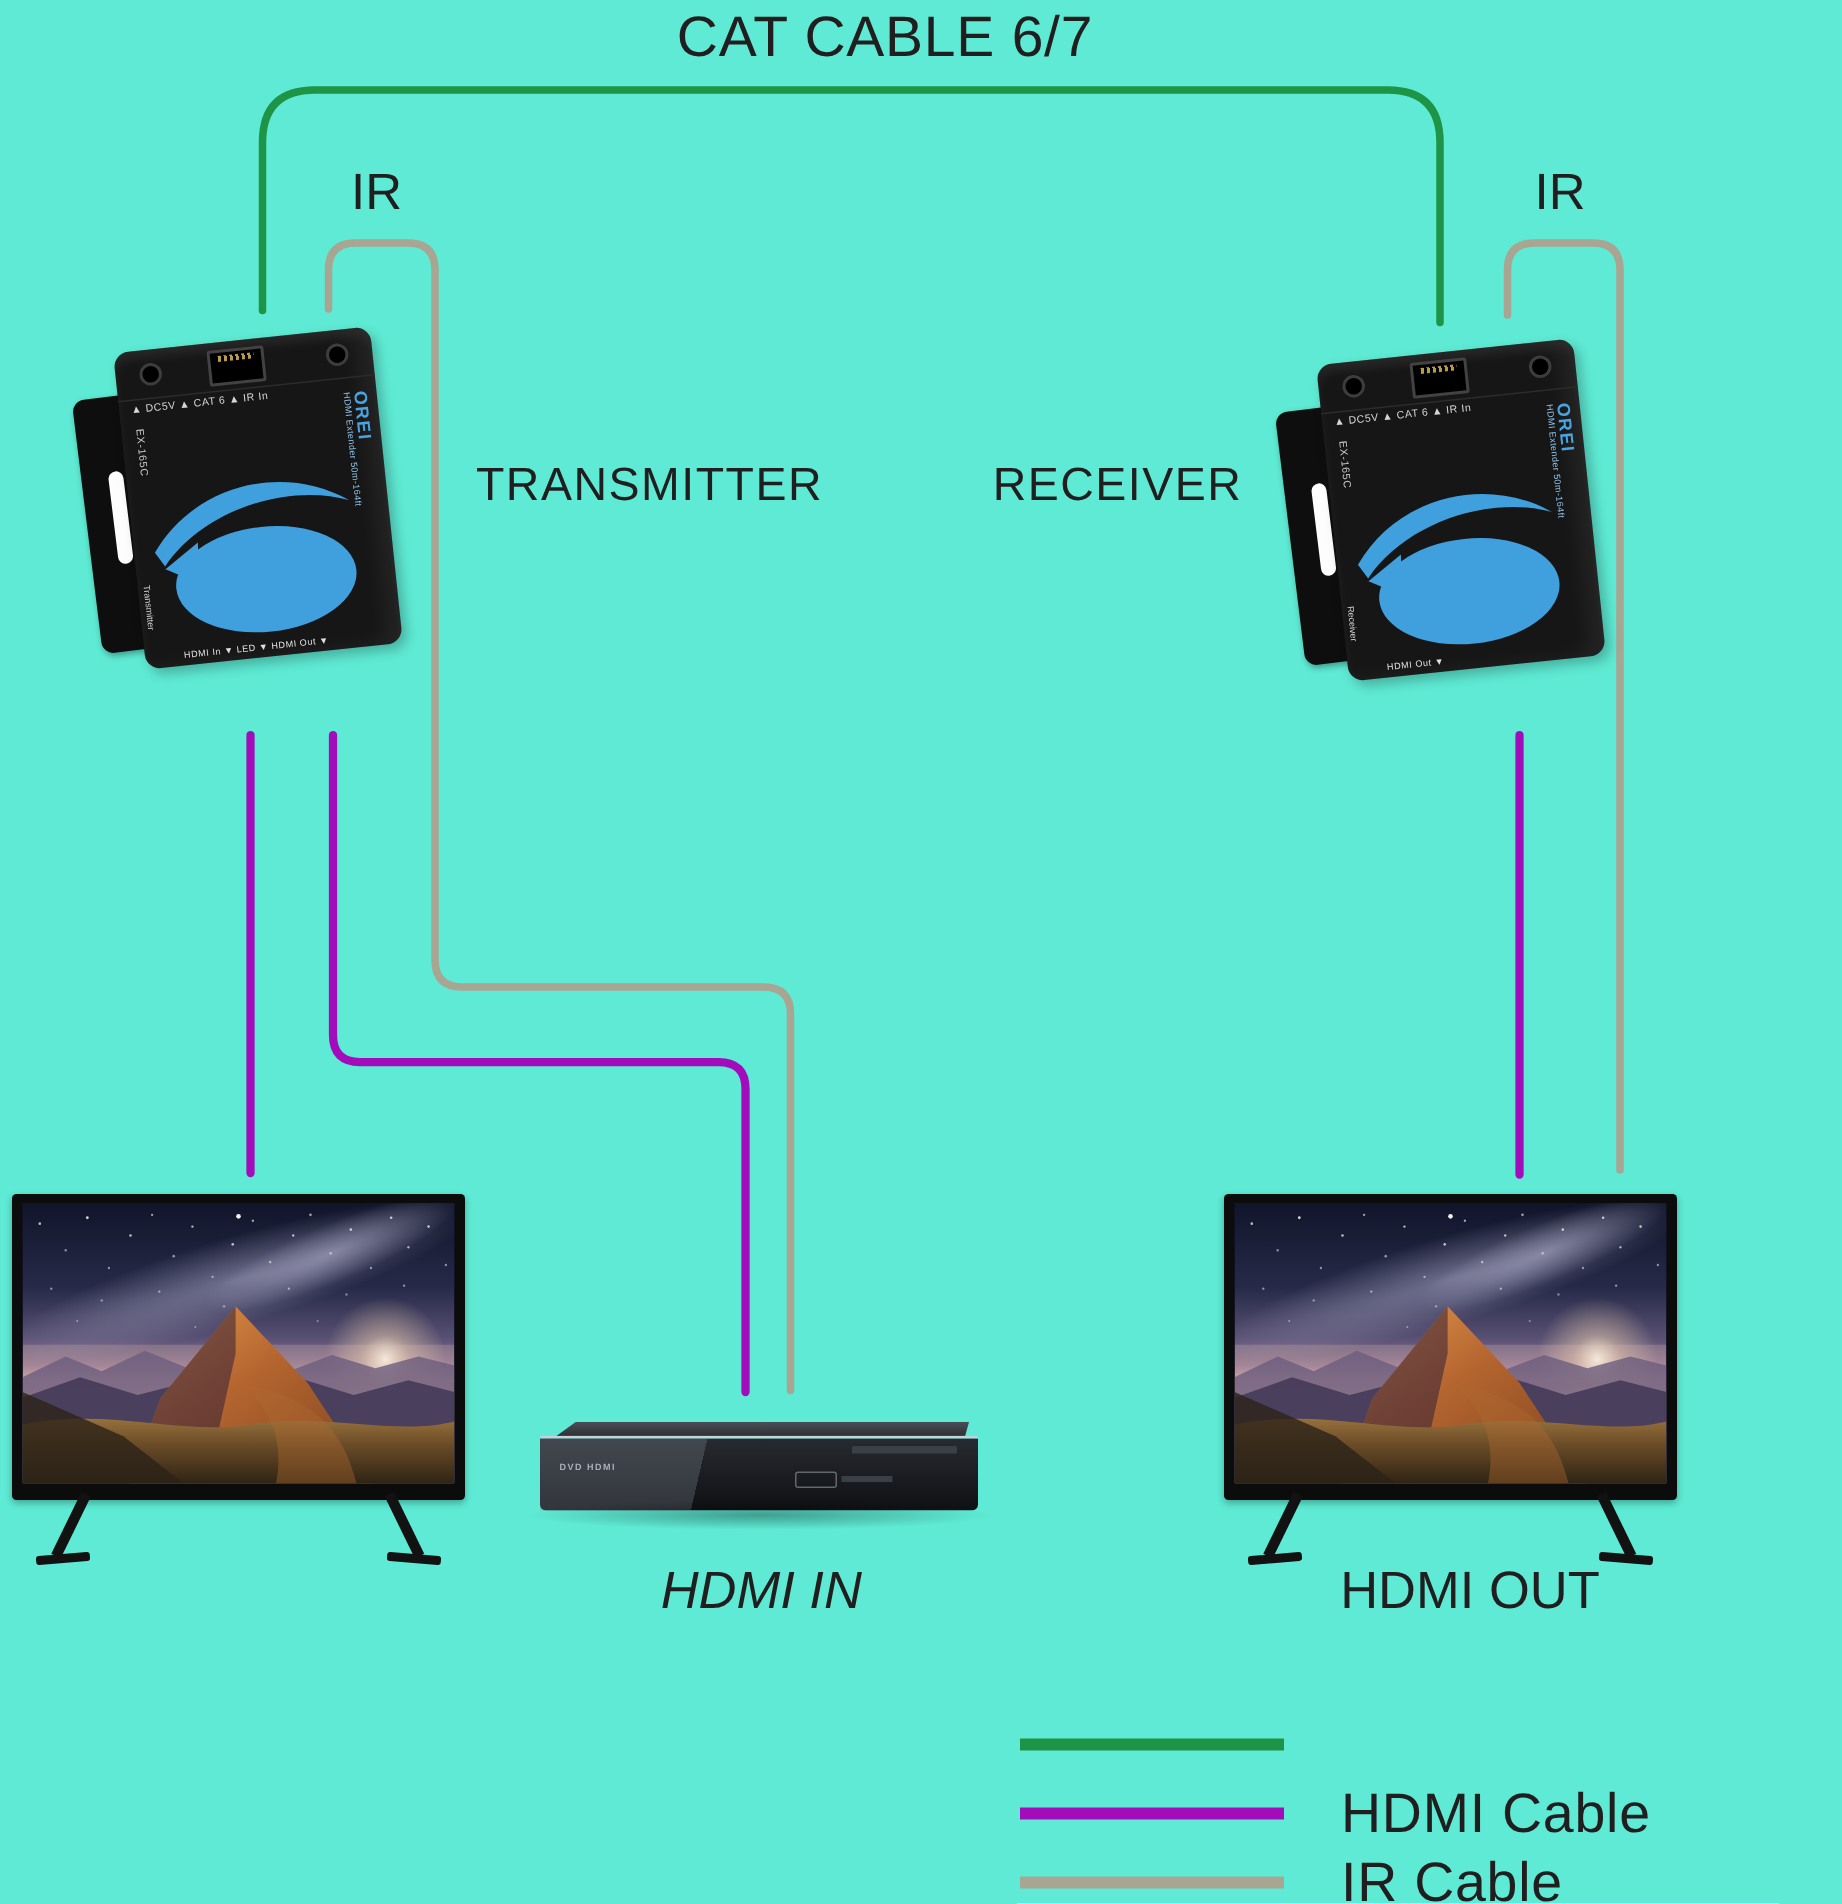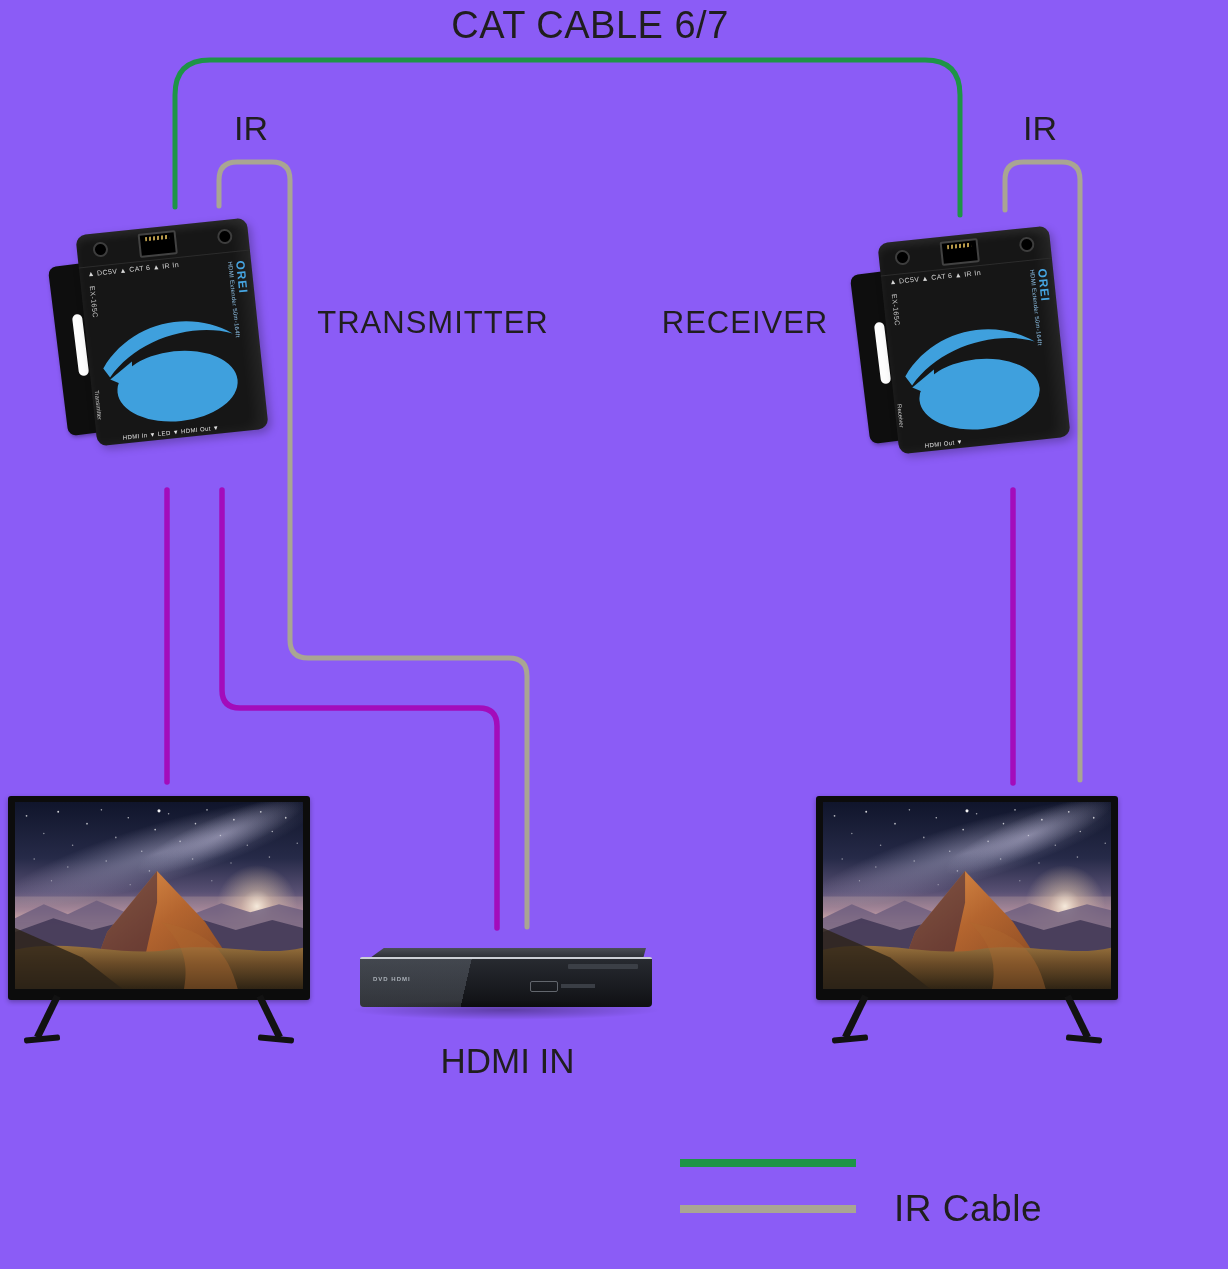--- a/index.html
+++ b/index.html
@@ -1,16 +1,16 @@
 <!DOCTYPE html>
 <html><head>
 <meta charset="utf-8">
 <style>
   html,body{margin:0;padding:0;background:#fff;}
-  #canvas{position:relative;width:1228px;height:1269px;background:#8b5cf6;overflow:hidden;
+  #canvas{position:relative;width:1228px;height:1269px;background:#5eead4;overflow:hidden;
           font-family:"Liberation Sans",sans-serif;color:#201e1f;}
   .lbl{position:absolute;font-weight:400;color:#201e1f;white-space:nowrap;}
   .ctr{text-align:center;}
 
   
   #cables{position:absolute;left:0;top:0;z-index:2;pointer-events:none;}
   #cables path{fill:none;stroke-linecap:round;stroke-linejoin:round;}
 
   
   .device{position:absolute;width:218px;height:242px;z-index:3;}
@@ -70,21 +70,21 @@
   .legend-line{width:176px;height:8px;margin-right:38px;flex:none;}
   .legend-label{font-size:37px;color:#201e1f;letter-spacing:.5px;}
 
   
   .t-title{left:380px;top:4px;width:420px;font-size:38px;letter-spacing:.5px;}
   .t-ir-l{left:221px;top:109px;width:60px;font-size:34px;}
   .t-ir-r{left:1010px;top:109px;width:60px;font-size:34px;}
   .t-tx{left:303px;top:305px;width:260px;font-size:31px;letter-spacing:1px;}
   .t-rx{left:620px;top:305px;width:250px;font-size:31px;letter-spacing:1px;}
   .t-loop{left:0px;top:1041px;width:320px;font-size:35px;}
-  .t-in{left:400px;top:1041px;width:215px;font-size:35px;}
+  .t-in{left:400px;top:1041px;width:215px;font-size:35px;font-style:italic;}
   .t-out{left:870px;top:1041px;width:220px;font-size:35px;}
 </style>
 </head>
 <body>
 
 <div id="canvas">
 
   <svg width="0" height="0" style="position:absolute" aria-hidden="true">
     <defs>
       <linearGradient id="sky" x1="0" y1="0" x2="0" y2="1">
@@ -173,20 +173,21 @@
     <path stroke-width="5.5" d="M222,490 L222,690 Q222,708 240,708 L479,708 Q497,708 497,726 L497,928" stroke="#a30cbb"></path>
     <path stroke-width="5.5" d="M1013,490 L1013,783" stroke="#a30cbb"></path>
   </svg>
 
   <div class="lbl ctr t-title">CAT CABLE 6/7</div>
   <div class="lbl ctr t-ir-l">IR</div>
   <div class="lbl ctr t-ir-r">IR</div>
   <div class="lbl ctr t-tx">TRANSMITTER</div>
   <div class="lbl ctr t-rx">RECEIVER</div>
   <div class="lbl ctr t-in">HDMI IN</div>
+  <div class="lbl ctr t-out">HDMI OUT</div>
 
   <div class="device" style="left:58px;top:220px;">
     <div class="bracket">
         <div class="slot"></div>
       </div>
     <div class="dev-body">
       <div class="dev-topstrip">
         <span class="jack j1"></span>
         <span class="rj45"></span>
         <span class="jack j2"></span>
@@ -265,18 +266,22 @@
       <div class="dvd-btnbar"></div>
     </div>
     <div class="dvd-shadow"></div>
   </div>
 
   <div class="legend">
     <div class="legend-row">
       <div class="legend-line" style="background-color: rgb(30, 148, 71);"></div>
     </div>
     <div class="legend-row">
+      <div class="legend-line" style="background-color: rgb(163, 12, 187);"></div>
+      <div class="legend-label">HDMI Cable</div>
+    </div>
+    <div class="legend-row">
       <div class="legend-line" style="background-color: rgb(169, 165, 147);"></div>
       <div class="legend-label">IR Cable</div>
     </div>
   </div>
 
 </div>
 
 </body></html>

